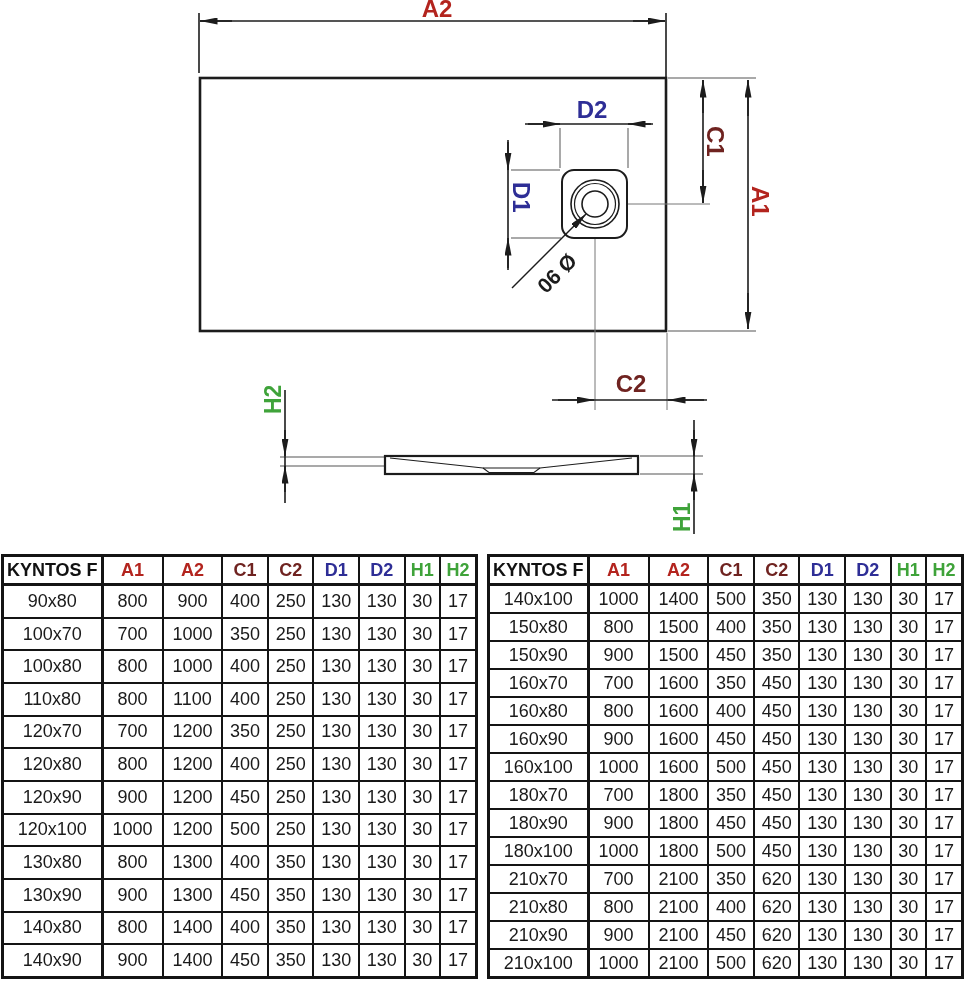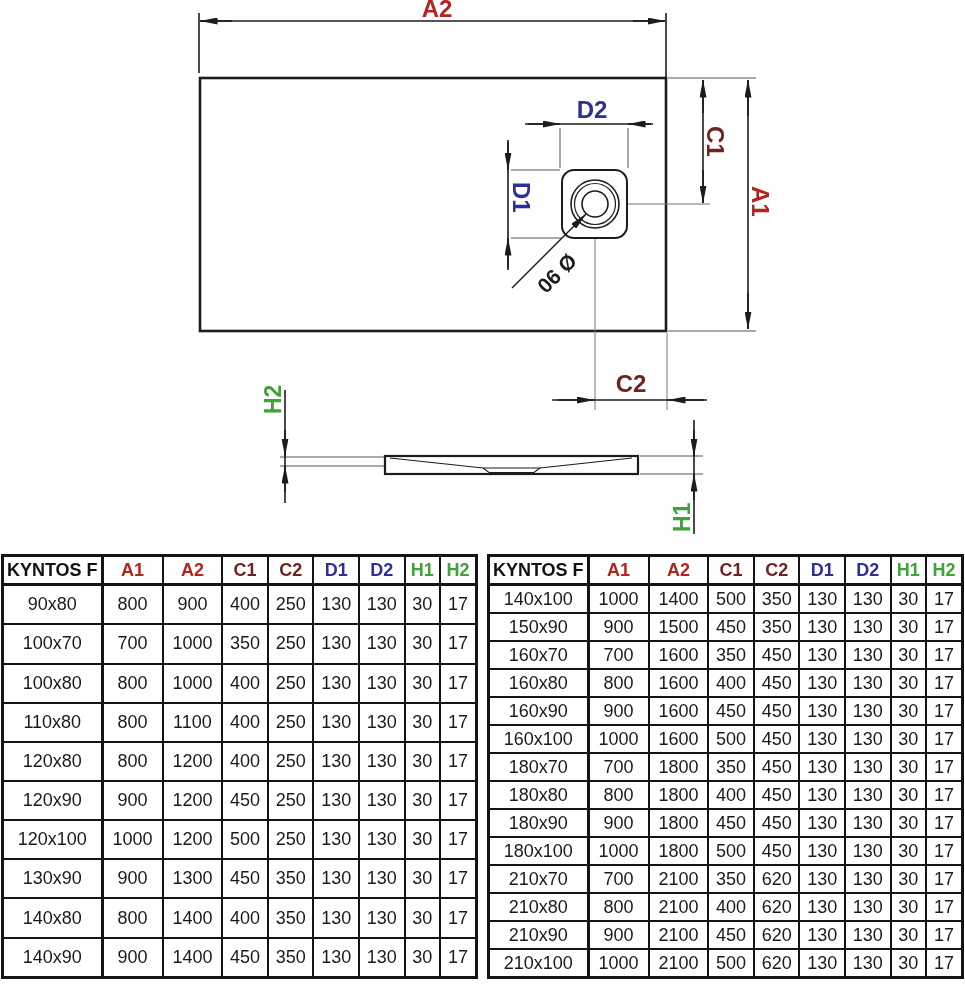--- a/index.html
+++ b/index.html
@@ -218,20 +218,31 @@
             <td>800</td>
             <td>1100</td>
             <td>400</td>
             <td>250</td>
             <td>130</td>
             <td>130</td>
             <td>30</td>
             <td>17</td>
           </tr>
           <tr>
+            <td class="model">120x70</td>
+            <td>700</td>
+            <td>1200</td>
+            <td>350</td>
+            <td>250</td>
+            <td>130</td>
+            <td>130</td>
+            <td>30</td>
+            <td>17</td>
+          </tr>
+          <tr>
             <td class="model">120x80</td>
             <td>800</td>
             <td>1200</td>
             <td>400</td>
             <td>250</td>
             <td>130</td>
             <td>130</td>
             <td>30</td>
             <td>17</td>
           </tr>
@@ -245,20 +256,31 @@
             <td>130</td>
             <td>30</td>
             <td>17</td>
           </tr>
           <tr>
             <td class="model">120x100</td>
             <td>1000</td>
             <td>1200</td>
             <td>500</td>
             <td>250</td>
+            <td>130</td>
+            <td>130</td>
+            <td>30</td>
+            <td>17</td>
+          </tr>
+          <tr>
+            <td class="model">130x80</td>
+            <td>800</td>
+            <td>1300</td>
+            <td>400</td>
+            <td>350</td>
             <td>130</td>
             <td>130</td>
             <td>30</td>
             <td>17</td>
           </tr>
           <tr>
             <td class="model">130x90</td>
             <td>900</td>
             <td>1300</td>
             <td>450</td>
@@ -323,20 +345,31 @@
             <td>1000</td>
             <td>1400</td>
             <td>500</td>
             <td>350</td>
             <td>130</td>
             <td>130</td>
             <td>30</td>
             <td>17</td>
           </tr>
           <tr>
+            <td class="model">150x80</td>
+            <td>800</td>
+            <td>1500</td>
+            <td>400</td>
+            <td>350</td>
+            <td>130</td>
+            <td>130</td>
+            <td>30</td>
+            <td>17</td>
+          </tr>
+          <tr>
             <td class="model">150x90</td>
             <td>900</td>
             <td>1500</td>
             <td>450</td>
             <td>350</td>
             <td>130</td>
             <td>130</td>
             <td>30</td>
             <td>17</td>
           </tr>
@@ -389,31 +422,20 @@
             <td>700</td>
             <td>1800</td>
             <td>350</td>
             <td>450</td>
             <td>130</td>
             <td>130</td>
             <td>30</td>
             <td>17</td>
           </tr>
           <tr>
-            <td class="model">180x80</td>
-            <td>800</td>
-            <td>1800</td>
-            <td>400</td>
-            <td>450</td>
-            <td>130</td>
-            <td>130</td>
-            <td>30</td>
-            <td>17</td>
-          </tr>
-          <tr>
             <td class="model">180x90</td>
             <td>900</td>
             <td>1800</td>
             <td>450</td>
             <td>450</td>
             <td>130</td>
             <td>130</td>
             <td>30</td>
             <td>17</td>
           </tr>

